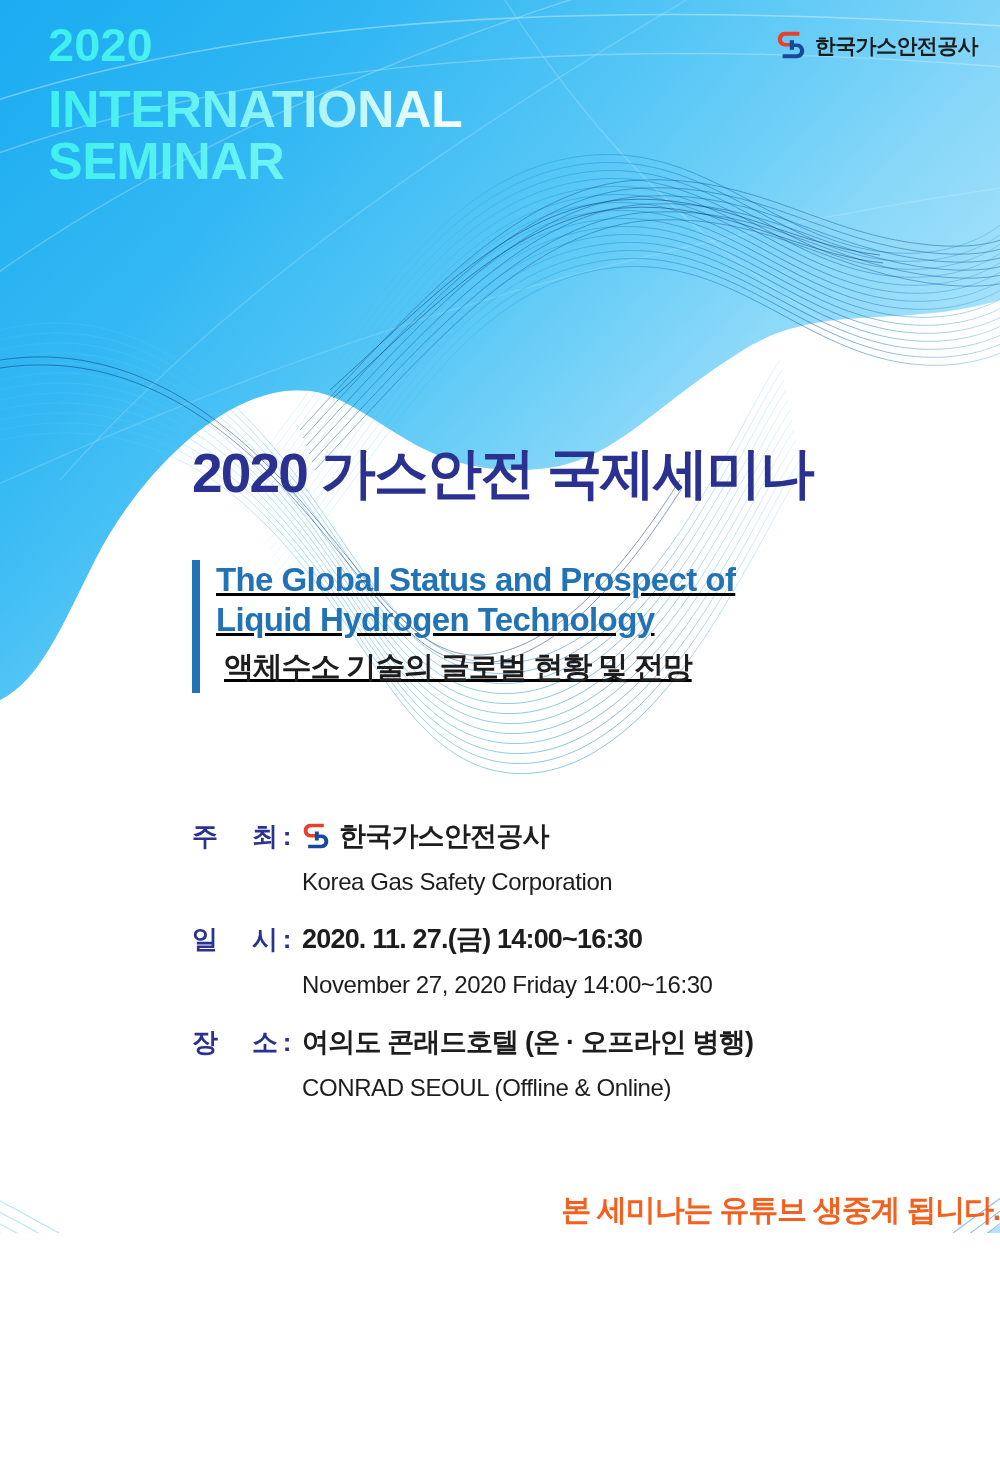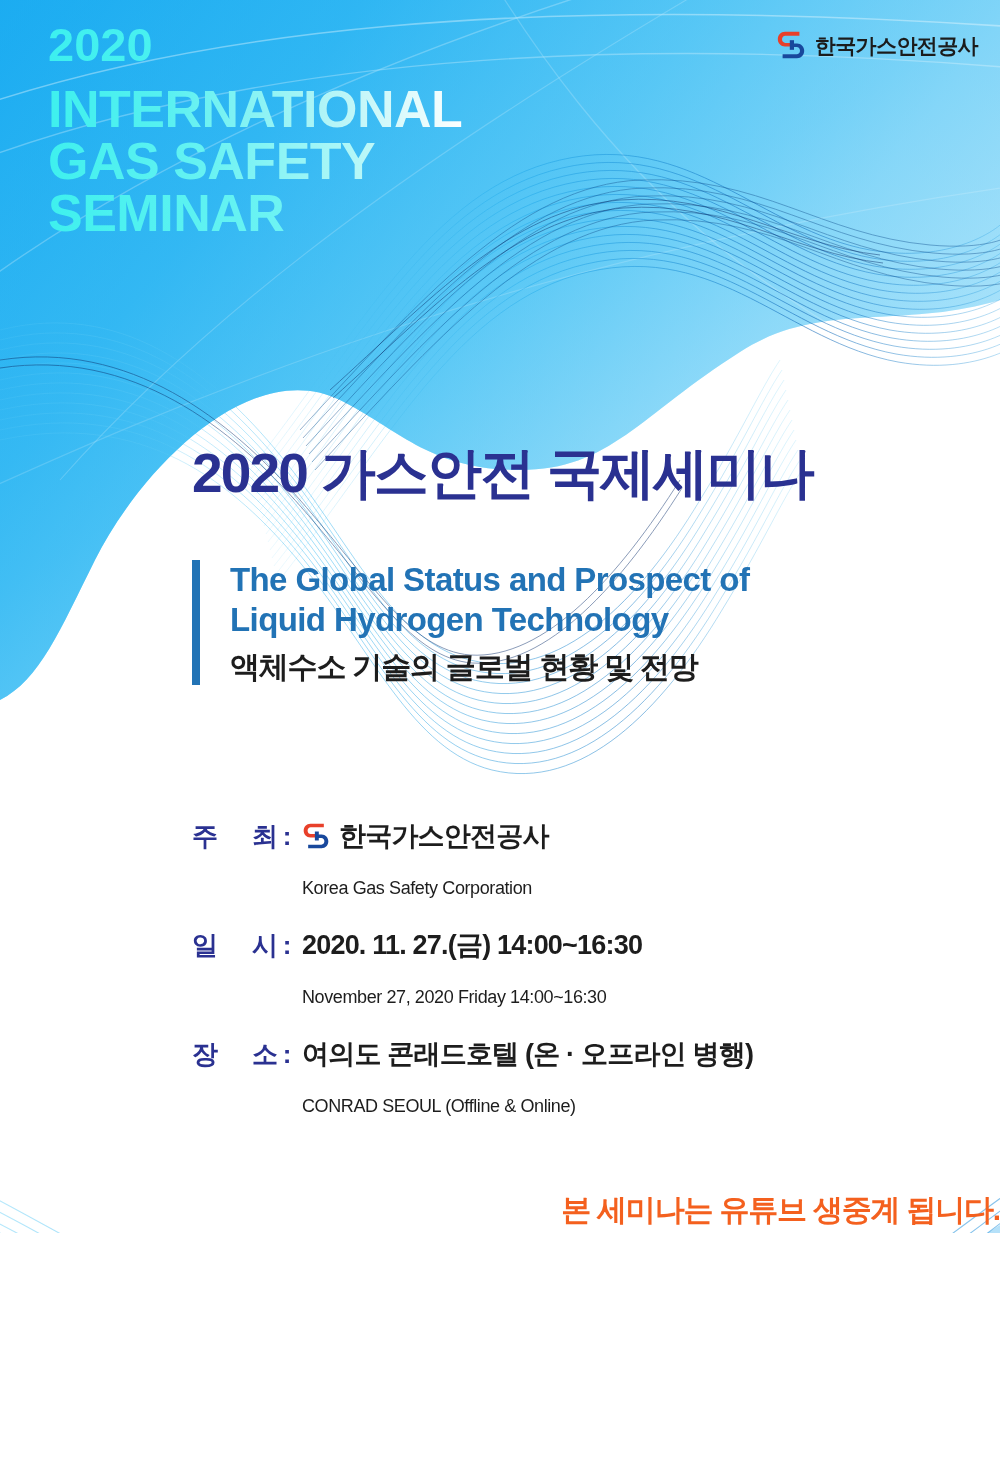--- a/index.html
+++ b/index.html
@@ -67,34 +67,35 @@
     font-size:55px;font-weight:800;
     letter-spacing:-1.8px;
     color:#2a3191;
     white-space:nowrap;
     line-height:1;
   }
 
   #subtitle-block{
     position:absolute;left:192px;top:560px;
     z-index:6;
-    padding-left:30px;
+    padding-left:16px;
     border-left:8px solid #2273b5;
     width:700px;
+    text-decoration:underline;
   }
   #subtitle-en{
     font-size:33px;font-weight:700;line-height:1.2;
     color:#2273b5;letter-spacing:-0.6px;
     margin:0 0 10px 0;
     white-space:pre-line;
   }
   #subtitle-ko{
     font-size:30px;font-weight:600;line-height:1.2;
     color:#1d1d1d;letter-spacing:-1.2px;
-    margin:0;
+    margin:8px;
   }
 
   
   #info-block{
     position:absolute;left:192px;top:818px;
     z-index:6;width:720px;
   }
   .info-row{display:flex;align-items:flex-start;margin-bottom:22px;}
   .info-label{
     flex:0 0 auto;
@@ -109,22 +110,22 @@
     text-align:center;
   }
   .info-values{flex:1 1 auto;padding-left:6px;}
   .val-main{
     display:flex;align-items:center;gap:9px;
     font-size:27px;font-weight:700;color:#1d1d1d;
     letter-spacing:-0.8px;line-height:36px;
   }
   .val-main.plain{font-weight:600;}
   .val-sub{
-    font-size:18px;font-weight:500;color:#1d1d1d;
-    letter-spacing:-0.4px;line-height:34px;margin-top:17px;
+    font-size:24px;font-weight:500;color:#1d1d1d;
+    letter-spacing:-0.4px;line-height:34px;margin-top:11px;
   }
   .mark-inline{width:28px;height:28px;flex:0 0 auto;display:block;}
 
   
   #notice{
     position:absolute;left:0;right:0;top:1190px;
     z-index:6;text-align:right;
     font-size:30px;font-weight:800;
     color:#f4601e;letter-spacing:-1.2px;
   }
@@ -304,21 +305,20 @@
           <path d="M-40,1434 C 160,1360 420,1328 660,1360 C 840,1384 960,1418 1040,1440" stroke-width="0.8"></path>
           <path d="M-40,1416 C 160,1344 420,1312 660,1344 C 840,1368 960,1402 1040,1424" stroke-width="0.8"></path>
         </g>
       </g>
     </svg>
   </div>
 
   <div id="header-block">
     <div class="hl" id="hl-year">2020</div>
     <div class="hl" id="hl-1">INTERNATIONAL</div>
-    <div class="hl" id="hl-2">GAS SAFETY</div>
     <div class="hl" id="hl-3">SEMINAR</div>
   </div>
 
   <div id="brand-logo">
     <svg class="kgs-mark" viewBox="0 0 100 100">
       <path d="M78,6 H30 C16,6 6,17 6,31 C6,44 16,55 30,55 H48 V43 H31
                C25,43 20,38 20,31 C20,24 25,19 31,19 H78 Z" fill="#e8402a"></path>
       <path d="M22,94 H70 C84,94 94,83 94,69 C94,56 84,45 70,45 H52 V57 H69
                C75,57 80,62 80,69 C80,76 75,81 69,81 H22 Z" fill="#18489c"></path>
       <rect x="46" y="34" width="14" height="32" fill="#18489c"></rect>

